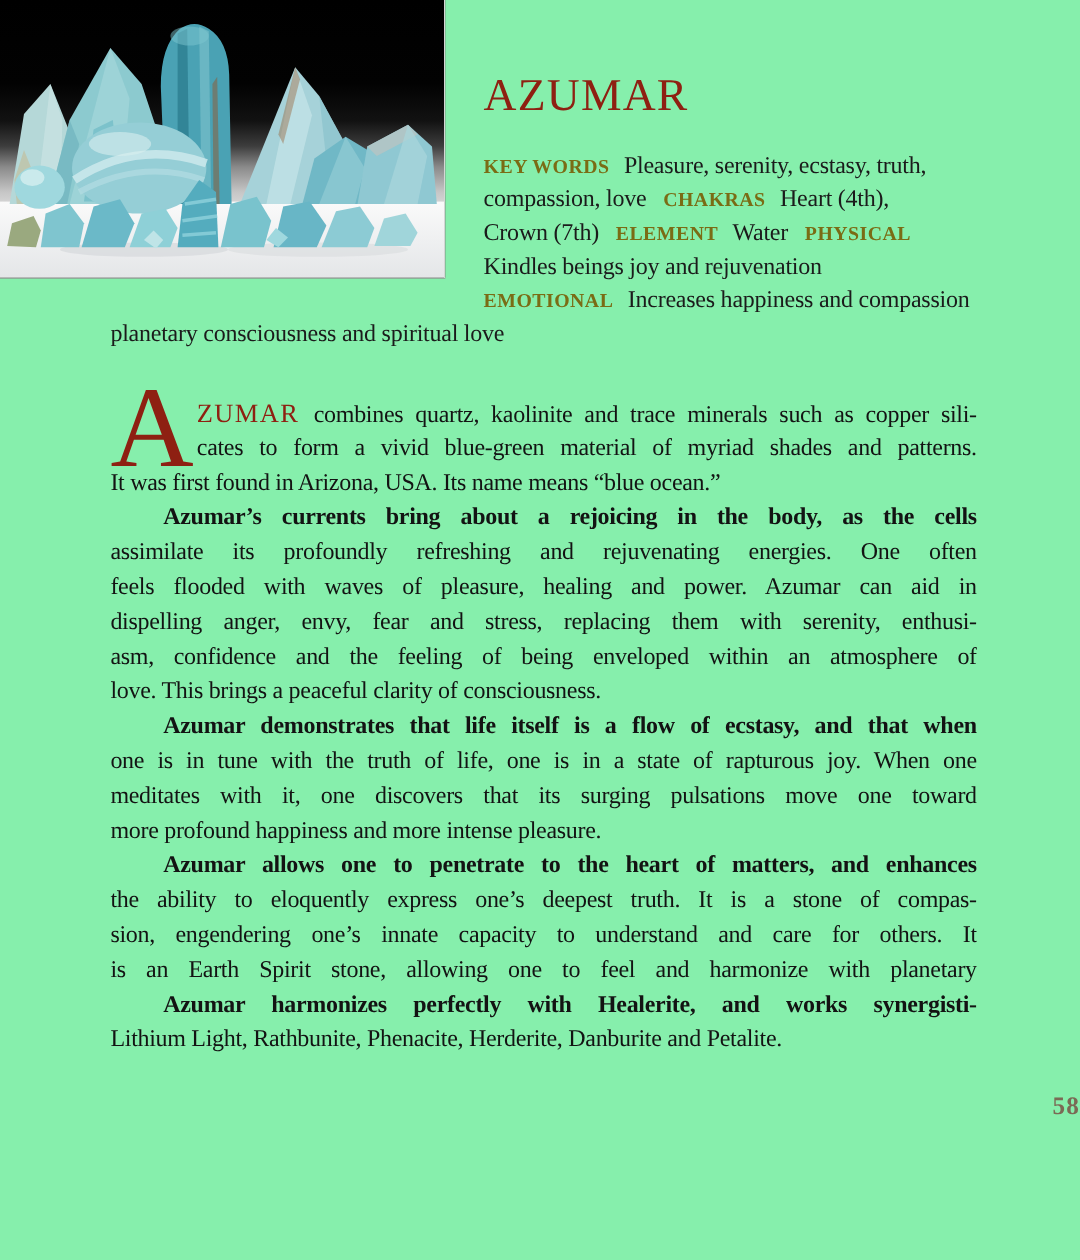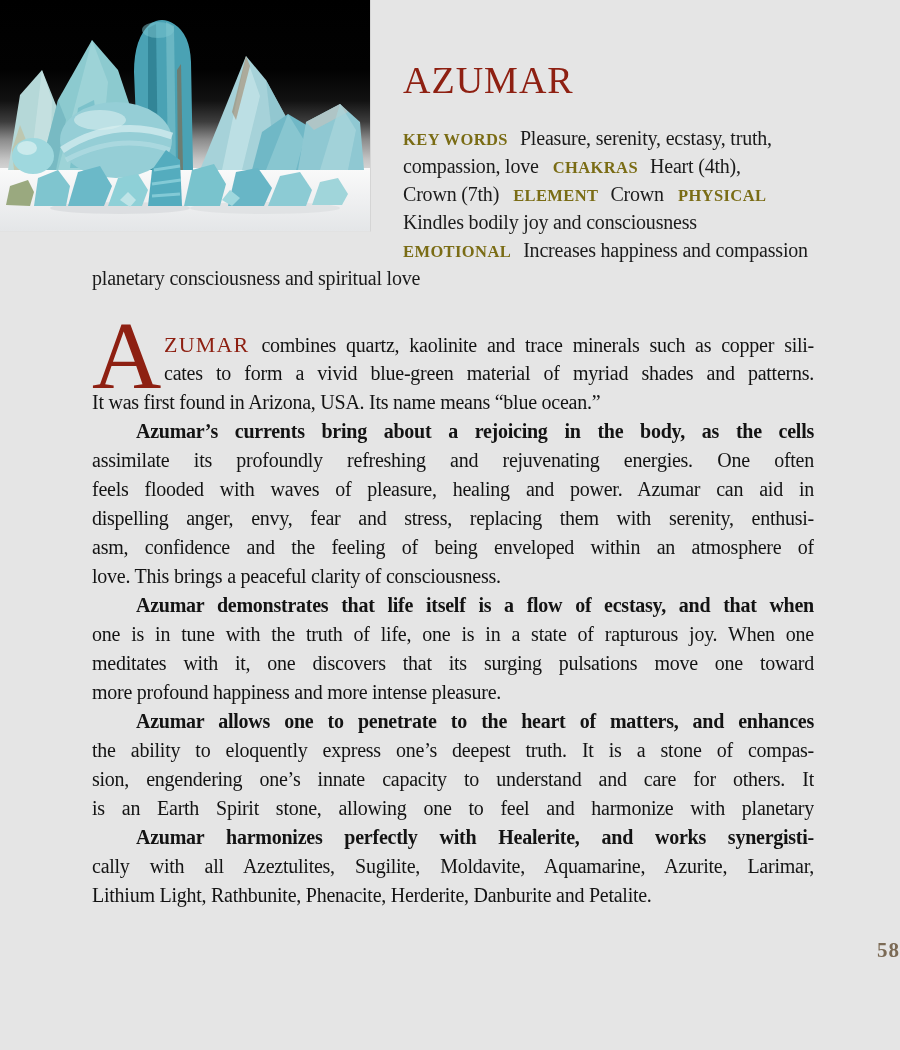--- a/index.html
+++ b/index.html
@@ -1,19 +1,19 @@
 <!DOCTYPE html>
 <html><head>
 <meta charset="utf-8">
 <style>
   html,body{margin:0;padding:0;background:#ffffff;}
   .page{
     position:relative;
     width:900px;height:1050px;
-    background:#e5e5e5;
+    background:#86efac;
     overflow:hidden;
     font-family:"Liberation Serif", serif;
     color:#141414;
   }
   
   .photo{
     float:left;
     width:371px;height:232px;
     margin:0 32px 6px 0;
     box-sizing:border-box;
@@ -156,22 +156,22 @@
       <polygon points="120,200 128,192 136,200 130,207" fill="#bfe4e7"></polygon>
       <polygon points="222,200 230,190 240,198 232,206" fill="#9fd8de"></polygon>
     </svg>
   </div>
 
   <h1 class="title">AZUMAR</h1>
 
   <div class="keywords">
       <div class="kw-line"><span class="kw-label">KEY WORDS</span><span class="kw-text">Pleasure, serenity, ecstasy, truth,</span></div>
       <div class="kw-line"><span class="kw-text">compassion, love</span><span class="kw-label">CHAKRAS</span><span class="kw-text">Heart (4th),</span></div>
-      <div class="kw-line"><span class="kw-text">Crown (7th)</span><span class="kw-label">ELEMENT</span><span class="kw-text">Crown</span><span class="kw-label">PHYSICAL</span></div>
-      <div class="kw-line"><span class="kw-text">Kindles bodily joy and consciousness</span></div>
+      <div class="kw-line"><span class="kw-text">Crown (7th)</span><span class="kw-label">ELEMENT</span><span class="kw-text">Water</span><span class="kw-label">PHYSICAL</span></div>
+      <div class="kw-line"><span class="kw-text">Kindles beings joy and rejuvenation</span></div>
       <div class="kw-line"><span class="kw-label">EMOTIONAL</span><span class="kw-text">Increases happiness and compassion</span></div>
       <div class="kw-line"><span class="kw-text">planetary consciousness and spiritual love</span></div>
     </div>
 
   <div class="bodytext">
       <div class="para">
         <span class="dropcap">A</span>
         <div class="line"><span class="lead">ZUMAR</span> combines quartz, kaolinite and trace minerals such as copper sili-</div>
         <div class="line">cates to form a vivid blue-green material of myriad shades and patterns.</div>
         <div class="line last">It was first found in Arizona, USA. Its name means “blue ocean.”</div>
@@ -191,20 +191,19 @@
         <div class="line last">more profound happiness and more intense pleasure.</div>
       </div>
       <div class="para indent">
         <div class="line">Azumar allows one to penetrate to the heart of matters, and enhances</div>
         <div class="line">the ability to eloquently express one’s deepest truth. It is a stone of compas-</div>
         <div class="line">sion, engendering one’s innate capacity to understand and care for others. It</div>
         <div class="line">is an Earth Spirit stone, allowing one to feel and harmonize with planetary</div>
       </div>
       <div class="para indent">
         <div class="line">Azumar harmonizes perfectly with Healerite, and works synergisti-</div>
-        <div class="line">cally with all Azeztulites, Sugilite, Moldavite, Aquamarine, Azurite, Larimar,</div>
         <div class="line last">Lithium Light, Rathbunite, Phenacite, Herderite, Danburite and Petalite.</div>
       </div>
     </div>
 
   <div class="pagenum">58</div>
 
 </div>
 
 </body></html>

